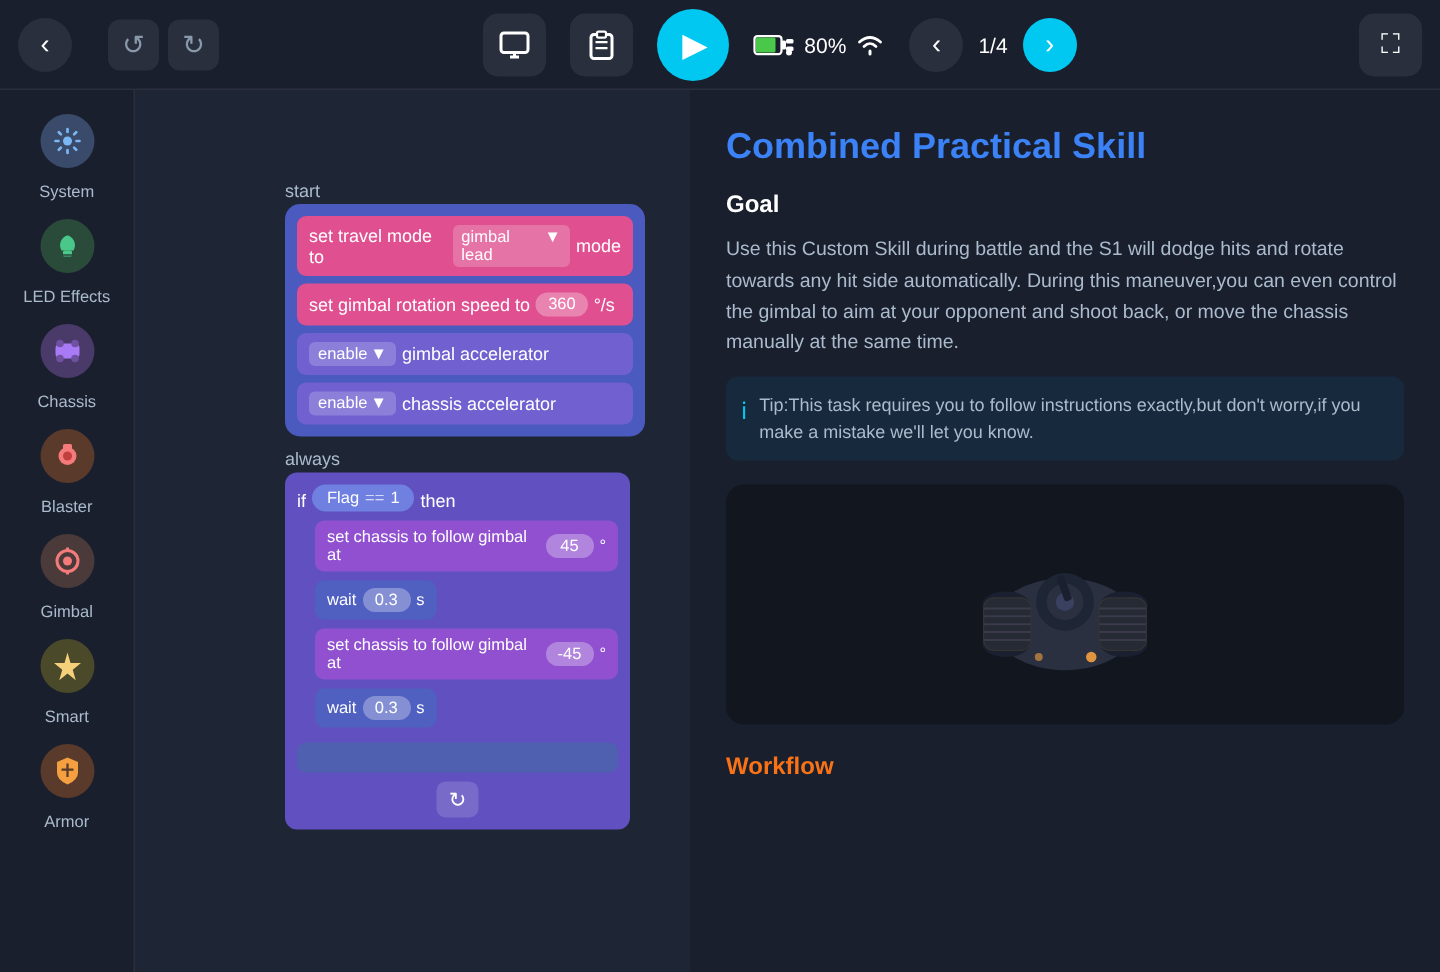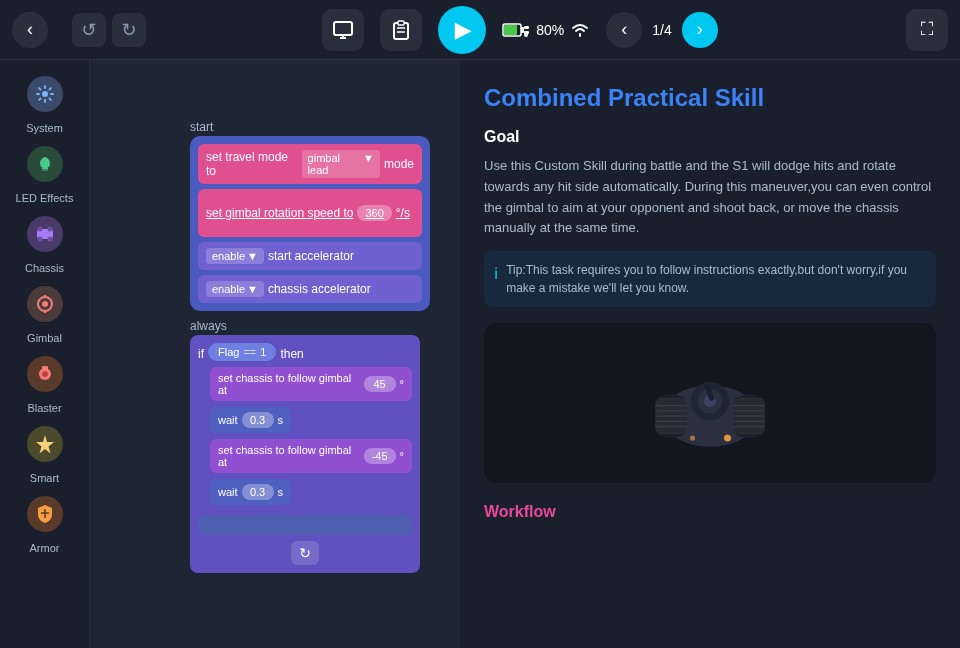--- a/index.html
+++ b/index.html
@@ -196,21 +196,21 @@
       background: rgba(255,255,255,0.3);
       border-radius: 12px;
       padding: 2px 8px;
       font-size: 11px;
       color: white;
       min-width: 32px;
       text-align: center;
     }
 
     .travel-block { background: #e05090; border-radius: 6px; padding: 6px 8px; display: flex; align-items: center; gap: 4px; font-size: 12px; color: white; }
-    .rotation-block { background: #e05090; border-radius: 6px; padding: 16px 8px; display: flex; align-items: center; gap: 4px; font-size: 12px; color: white; text-decoration: underline; }
+    .rotation-block { background: #e05090; border-radius: 6px; padding: 6px 8px; display: flex; align-items: center; gap: 4px; font-size: 12px; color: white; }
     .enable-block1 { background: #7060d0; border-radius: 6px; padding: 6px 8px; display: flex; align-items: center; gap: 4px; font-size: 12px; color: white; }
     .enable-block2 { background: #7060d0; border-radius: 6px; padding: 6px 8px; display: flex; align-items: center; gap: 4px; font-size: 12px; color: white; }
 
     .always-block {
       background: #6050c0;
       border-radius: 8px;
       padding: 8px;
       width: 230px;
       display: flex;
       flex-direction: column;
@@ -311,21 +311,21 @@
       display: flex;
       align-items: center;
       justify-content: center;
       overflow: hidden;
       margin-bottom: 20px;
     }
     .robot-svg { width: 180px; height: 140px; }
     .workflow-heading {
       font-size: 16px;
       font-weight: 600;
-      color: #ec4899;
+      color: #f97316;
     }
   </style>
 </head>
 <body>
 
 <div class="topbar">
   <div class="topbar-left">
     <button class="back-btn">
       <span>‹</span>
     </button>
@@ -417,41 +417,41 @@
           <rect x="3" y="6" width="16" height="10" rx="3" fill="#a87af5"></rect>
           <circle cx="6" cy="16" r="2.5" fill="#7050a0"></circle>
           <circle cx="16" cy="16" r="2.5" fill="#7050a0"></circle>
           <circle cx="6" cy="6" r="2.5" fill="#7050a0"></circle>
           <circle cx="16" cy="6" r="2.5" fill="#7050a0"></circle>
         </svg>
       </div>
       <span class="sidebar-label">Chassis</span>
     </div>
     <div class="sidebar-item">
+      <div class="sidebar-icon icon-blaster">
+        <svg width="22" height="22" viewBox="0 0 22 22" fill="none">
+          <circle cx="11" cy="11" r="6" fill="#f57a7a"></circle>
+          <circle cx="11" cy="11" r="3" fill="#c04040"></circle>
+          <rect x="8" y="3" width="6" height="4" rx="1" fill="#f57a7a"></rect>
+        </svg>
+      </div>
+      <span class="sidebar-label">Blaster</span>
+    </div>
+    <div class="sidebar-item">
       <div class="sidebar-icon icon-gimbal">
         <svg width="22" height="22" viewBox="0 0 22 22" fill="none">
           <circle cx="11" cy="11" r="7" stroke="#f57a7a" stroke-width="2" fill="none"></circle>
           <circle cx="11" cy="11" r="3" fill="#f57a7a"></circle>
           <line x1="11" y1="2" x2="11" y2="5" stroke="#f57a7a" stroke-width="2"></line>
           <line x1="11" y1="17" x2="11" y2="20" stroke="#f57a7a" stroke-width="2"></line>
         </svg>
       </div>
       <span class="sidebar-label">Gimbal</span>
     </div>
     <div class="sidebar-item">
-      <div class="sidebar-icon icon-blaster">
-        <svg width="22" height="22" viewBox="0 0 22 22" fill="none">
-          <circle cx="11" cy="11" r="6" fill="#f57a7a"></circle>
-          <circle cx="11" cy="11" r="3" fill="#c04040"></circle>
-          <rect x="8" y="3" width="6" height="4" rx="1" fill="#f57a7a"></rect>
-        </svg>
-      </div>
-      <span class="sidebar-label">Blaster</span>
-    </div>
-    <div class="sidebar-item">
       <div class="sidebar-icon icon-smart">
         <svg width="22" height="22" viewBox="0 0 22 22" fill="none">
           <polygon points="11,2 13,9 20,9 14.5,13.5 16.5,20.5 11,16 5.5,20.5 7.5,13.5 2,9 9,9" fill="#f5d07a"></polygon>
         </svg>
       </div>
       <span class="sidebar-label">Smart</span>
     </div>
     <div class="sidebar-item">
       <div class="sidebar-icon icon-armor">
         <svg width="22" height="22" viewBox="0 0 22 22" fill="none">
@@ -483,21 +483,21 @@
           <span>set gimbal rotation speed to</span>
           <span class="block-num">360</span>
           <span>°/s</span>
         </div>
 
         <div class="enable-block1">
           <span class="block-select">
             <span>enable</span>
             <span>▼</span>
           </span>
-          <span>start accelerator</span>
+          <span>gimbal accelerator</span>
         </div>
 
         <div class="enable-block2">
           <span class="block-select">
             <span>enable</span>
             <span>▼</span>
           </span>
           <span>chassis accelerator</span>
         </div>
       </div>

